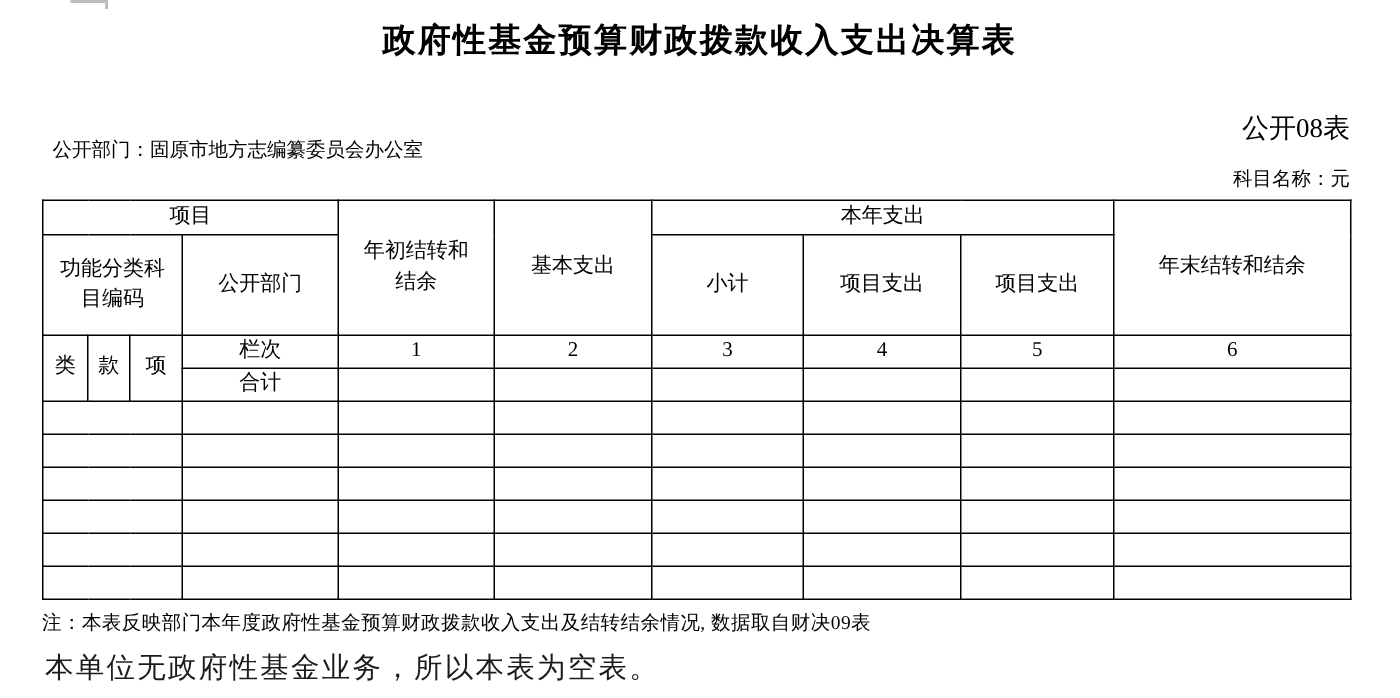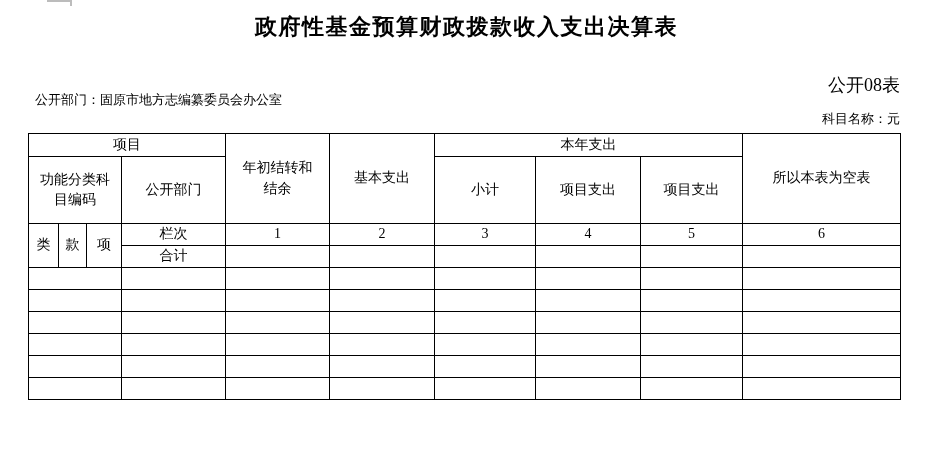--- a/index.html
+++ b/index.html
@@ -112,21 +112,21 @@
         <col style="width:105px">
         <col style="width:102px">
       <col style="width:158px">
     </colgroup>
     <tbody>
       <tr class="r1">
         <td colspan="4">项目</td>
         <td rowspan="2"><span class="wrapnarrow">年初结转和结余</span></td>
         <td rowspan="2">基本支出</td>
         <td colspan="3">本年支出</td>
-        <td rowspan="2">所以本表为空表</td>
+        <td rowspan="2">年末结转和结余</td>
       </tr>
       <tr class="r2">
         <td colspan="3"><span class="wrapnarrow">功能分类科目编码</span></td>
         <td>公开部门</td>
         <td>小计</td>
         <td>项目支出</td>
         <td>项目支出</td>
       </tr>
       <tr class="r3">
         <td rowspan="2">类</td>
@@ -205,14 +205,16 @@
           <td></td>
           <td></td>
           <td></td>
           <td></td>
           <td></td>
           <td></td>
       </tr>
     </tbody>
   </table>
 
+  <div class="note-line">注：本表反映部门本年度政府性基金预算财政拨款收入支出及结转结余情况, 数据取自财决09表</div>
+  <div class="statement-line">本单位无政府性基金业务，所以本表为空表。</div>
 
 </div>
 
 </body></html>

